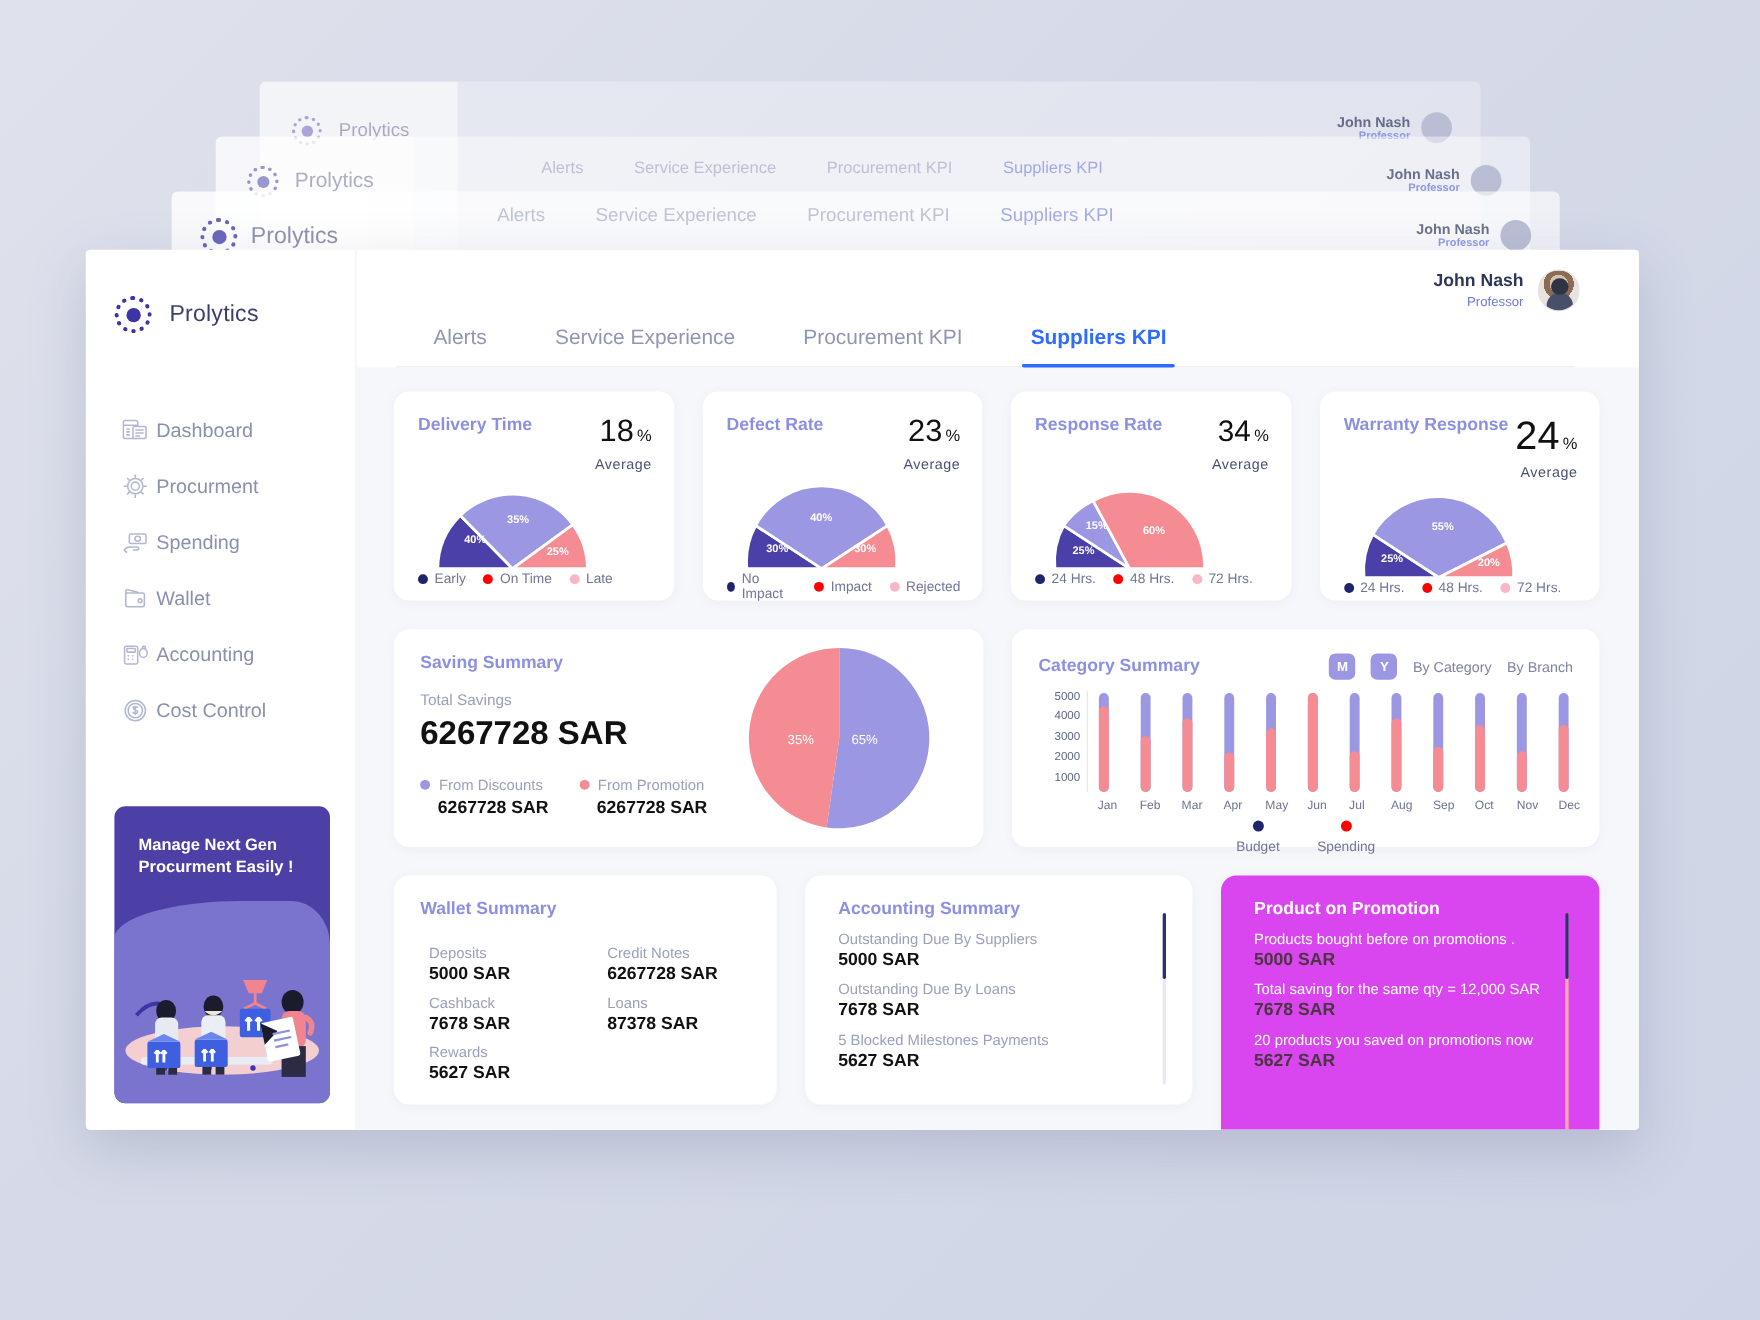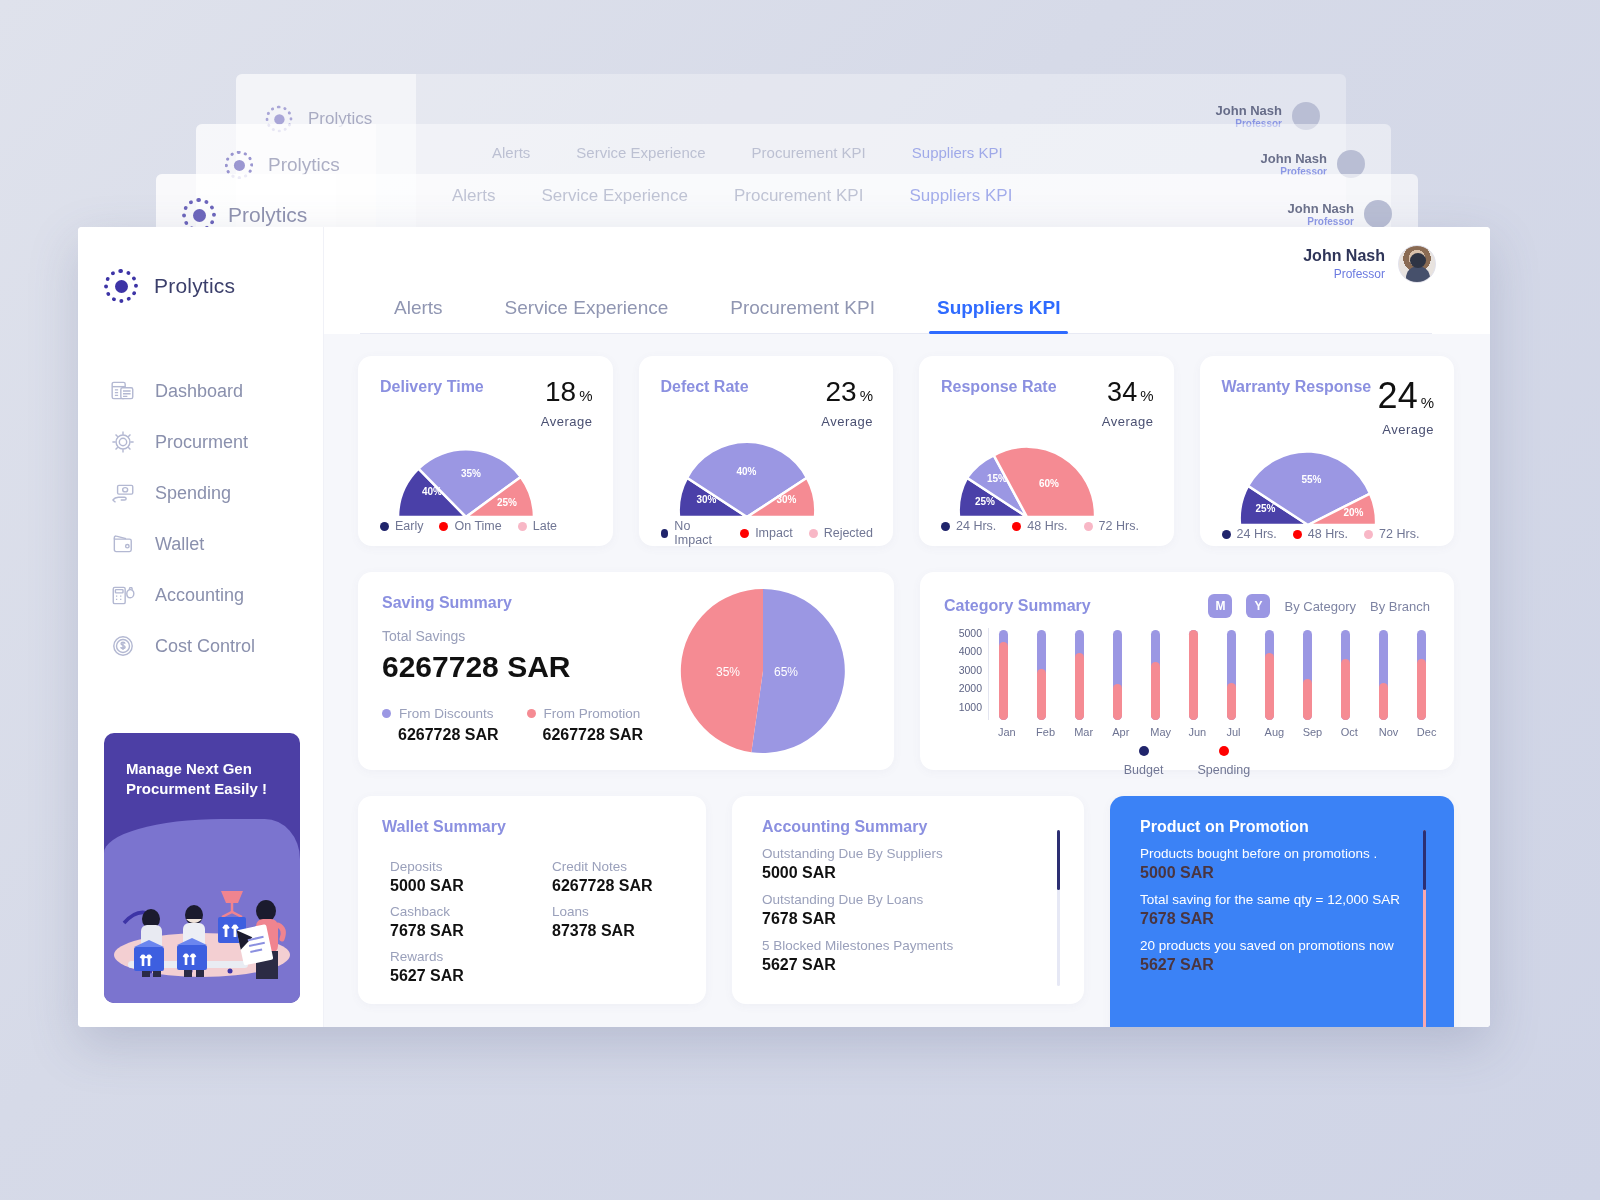--- a/index.html
+++ b/index.html
@@ -62,21 +62,21 @@
     background: #ffffff;
     padding: 30px 0 0 0;
     border-right: 1px solid #f0f1f7;
     position: relative;
   }
   .brand { display:flex; align-items:center; gap:16px; padding: 12px 0 0 26px; }
   .brand .name { font-size:21px; color:#3b3f6b; letter-spacing:.2px; }
 
   .nav { margin-top: 66px; display:flex; flex-direction:column; gap: 7px; }
   .nav-item {
-    display:flex; align-items:center; gap:19px;
+    display:flex; align-items:center; gap:6px;
     padding: 9px 0 9px 32px;
     color:#8a90ad; font-size:18px;
     cursor:pointer;
   }
   .nav-item .ic { width:26px; height:26px; flex:0 0 26px; display:block; }
 
   .promo {
     position:absolute; left:26px; bottom: 24px;
     width: 196px; height: 270px;
     border-radius: 10px;
@@ -191,21 +191,21 @@
   .bar-fg { position:absolute; left:0; right:0; bottom:0; background:#f58b93; border-radius:5px; }
   .xaxis { display:flex; justify-content:space-between; margin-left:54px; margin-right:4px; margin-top:6px; }
   .xaxis div { font-size:11px; color:#6d7392; width:9px; text-align:center; }
   .spend .legend2 { display:flex; justify-content:center; gap:34px; margin-top:8px; }
   .spend .legend2 .li { display:flex; align-items:center; gap:7px; font-size:12.5px; color:#707694;flex-direction:column; }
   .spend .legend2 .dot { width:10px;height:10px;border-radius:50%; }
 
   
   .wallet { width:348px; flex:0 0 348px; height:208px; padding: 22px 0 0 24px; }
   .acct { width:352px; flex:0 0 352px; height:208px; padding: 22px 0 0 30px; position:relative; }
-  .promo2 { flex:1; height:256px; padding: 22px 0 0 30px; background:#3b82f6; position:relative; }
+  .promo2 { flex:1; height:256px; padding: 22px 0 0 30px; background:#d946ef; position:relative; }
 
   .bt { font-size:16px; font-weight:bold; }
   .wallet .bt, .acct .bt { color:#8b90e0; }
   .promo2 .bt { color:#fff; }
 
   .wgrid { display:flex; margin-top:14px; }
   .wcol { width:170px; }
   .wlab { font-size:13.5px; color:#9aa0bb; margin-top:9px; padding-left:8px; }
   .wval { font-size:16px; font-weight:bold; color:#111; margin-top:3px; padding-left:8px; }
 

